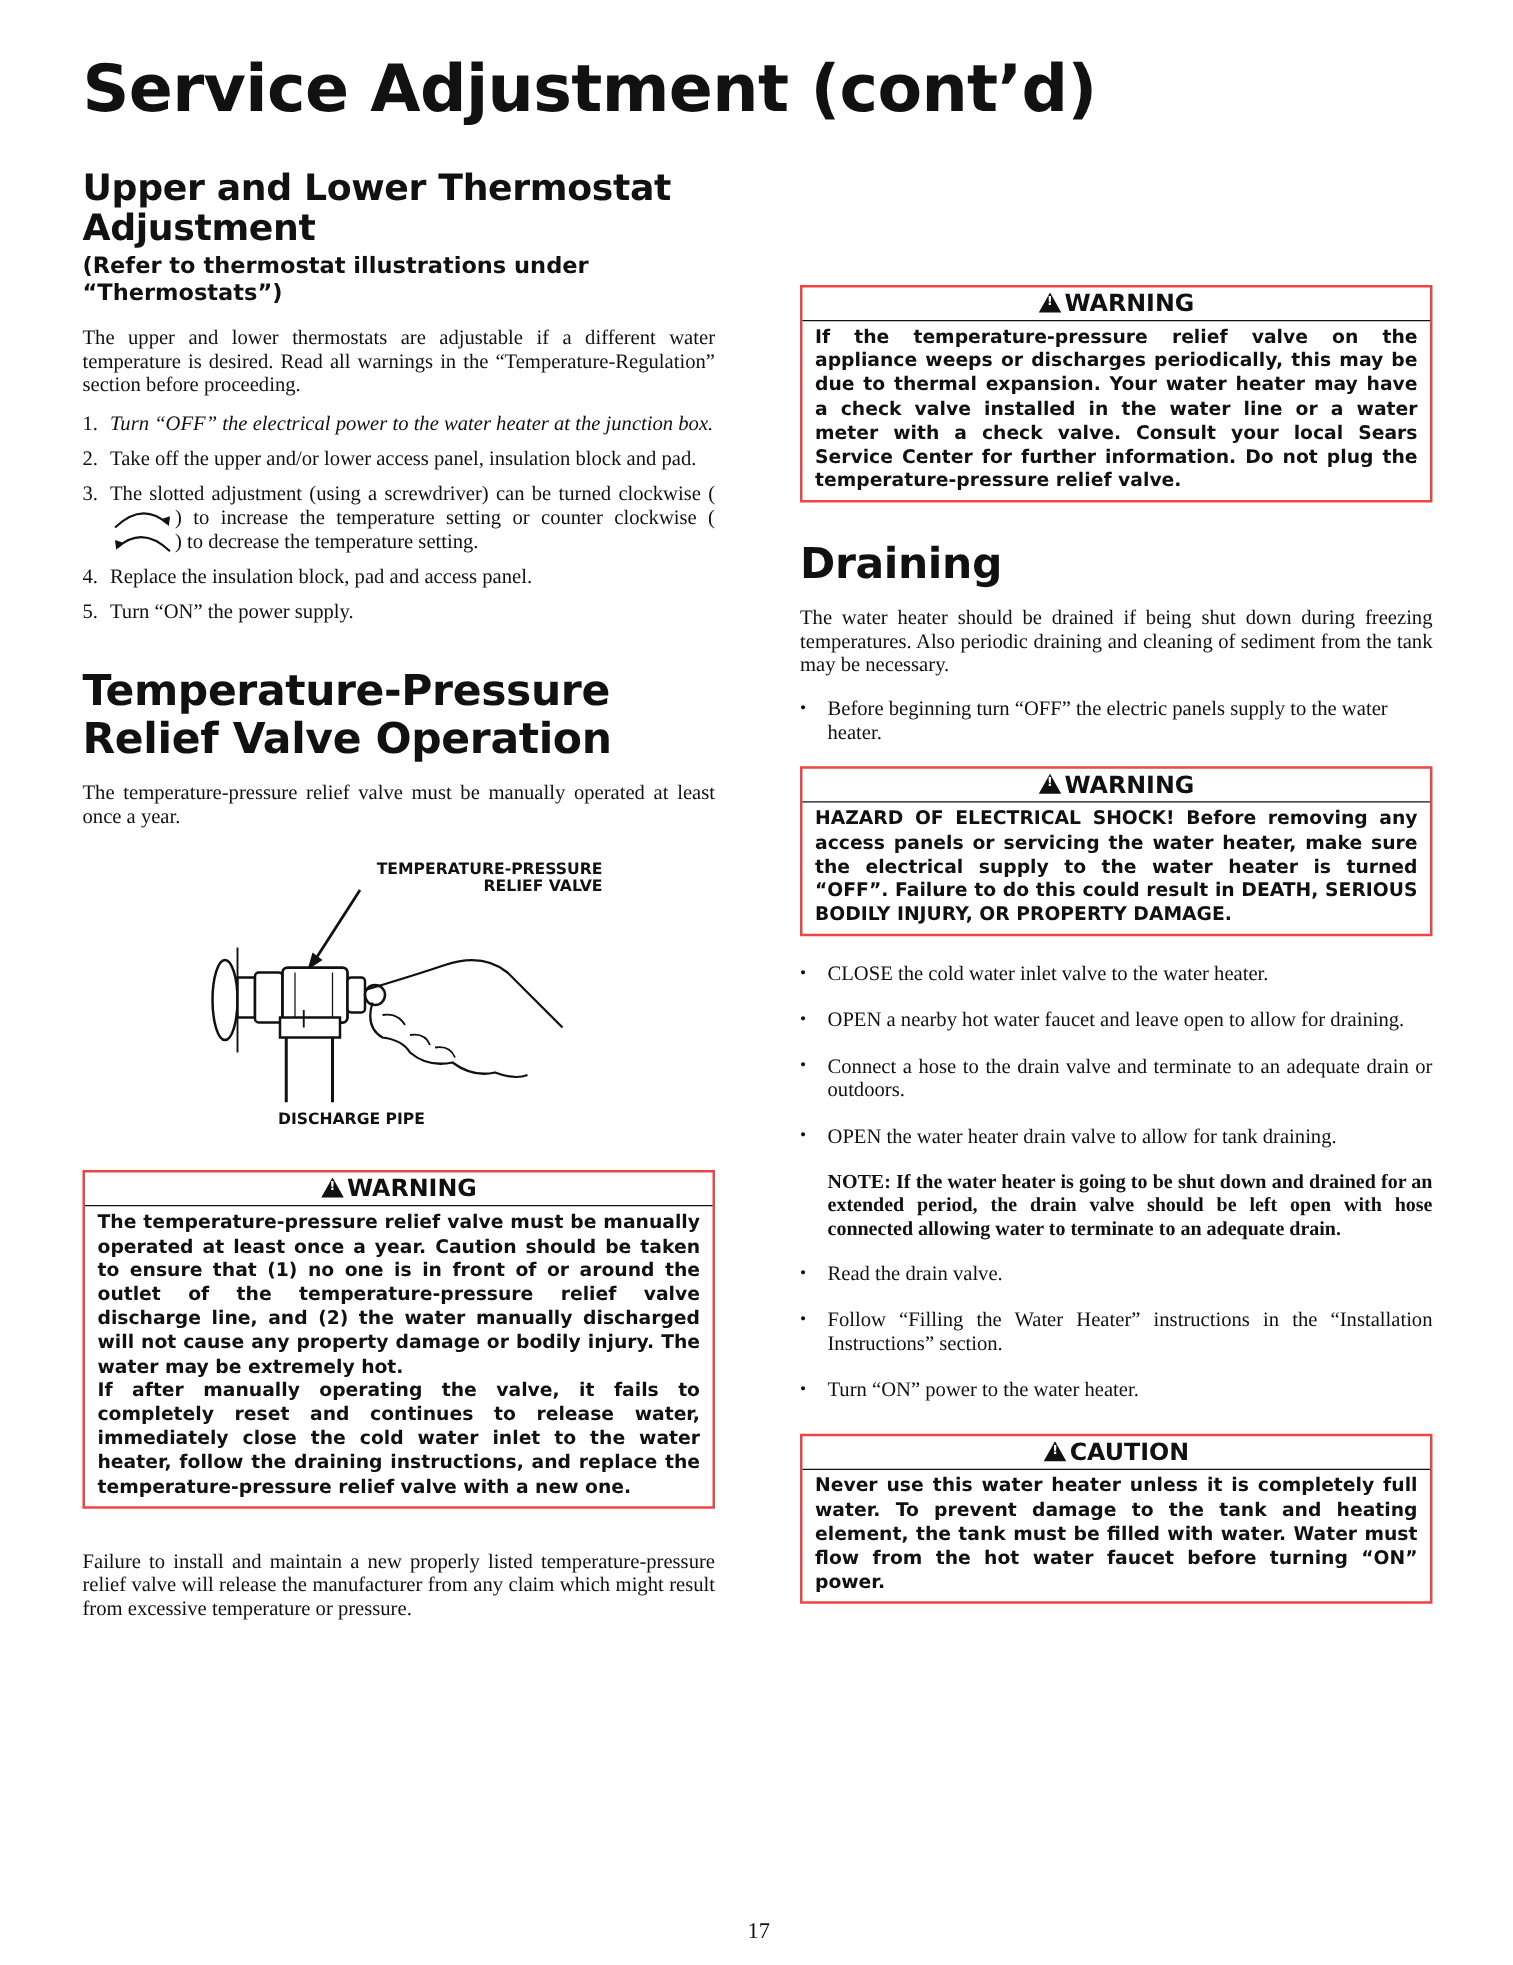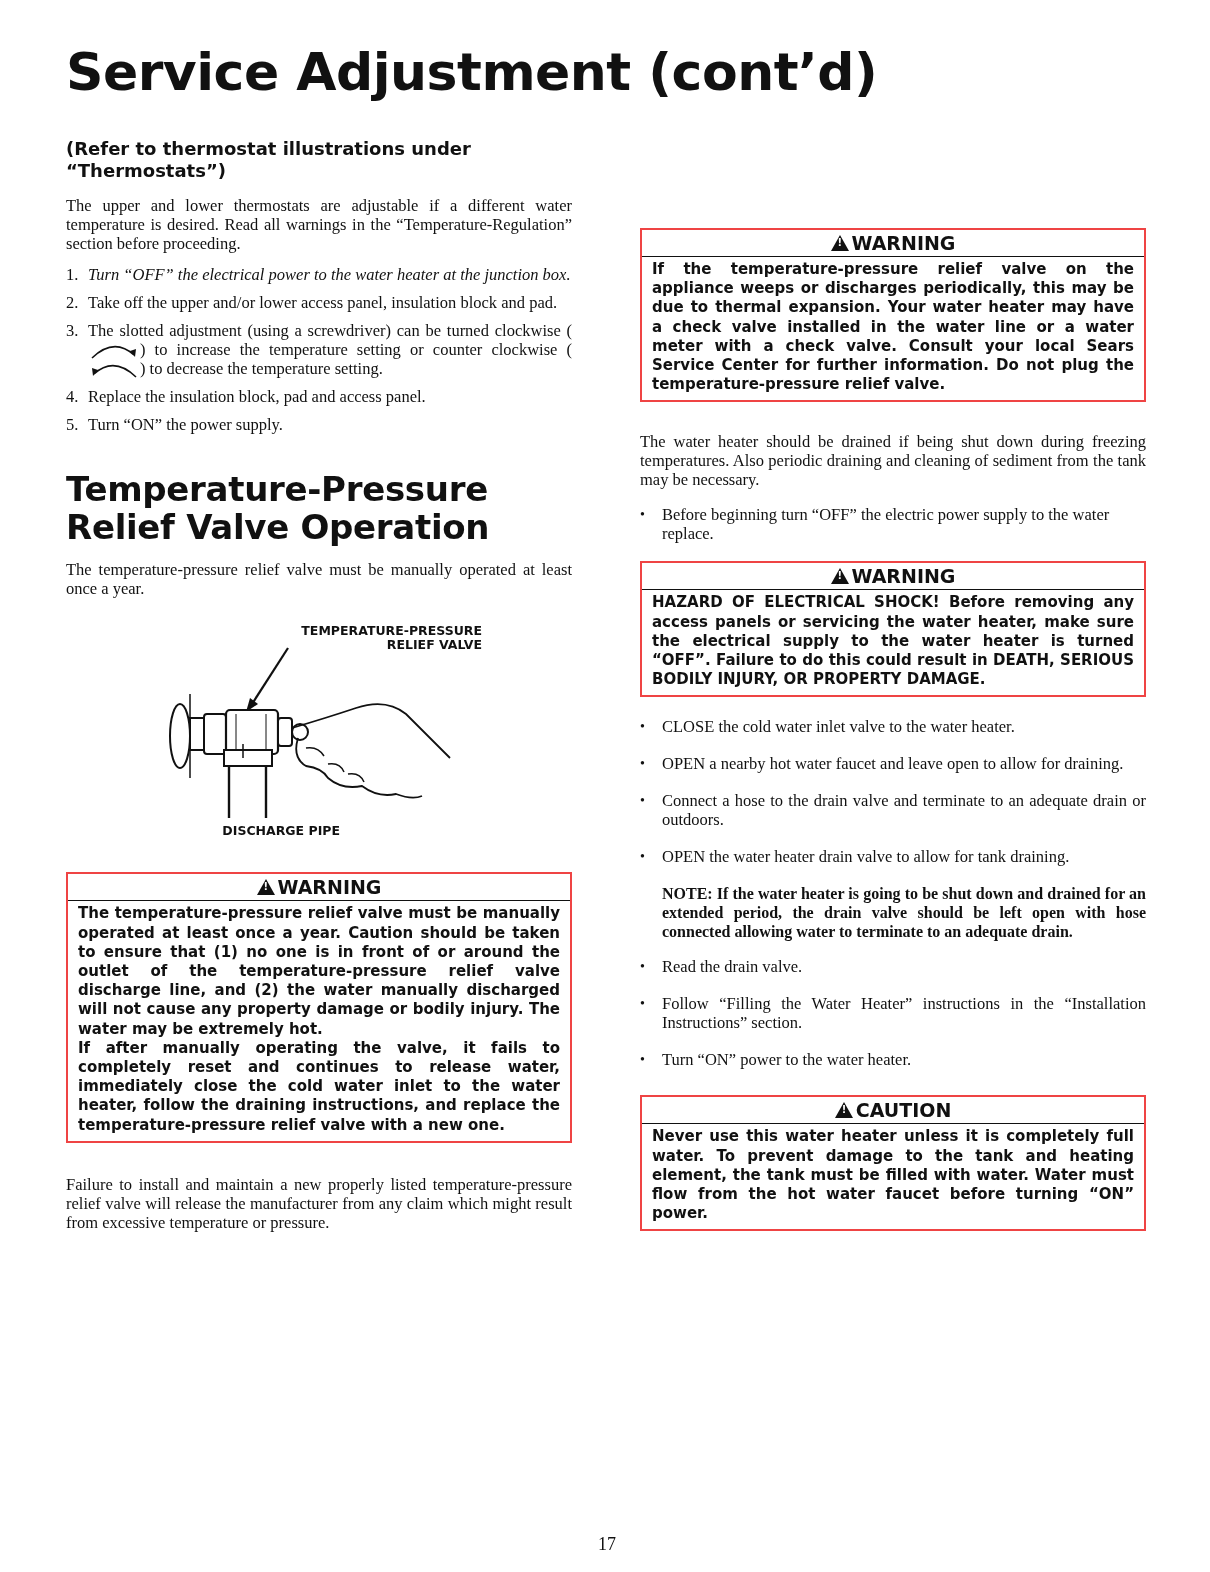--- a/index.html
+++ b/index.html
@@ -42,20 +42,21 @@
   #page-number { position:absolute; left:598px; top:1534px; font-family:"Liberation Serif", serif; font-size:18px; }
   .rot-icon { display:inline-block; vertical-align:middle; }
 </style>
 </head>
 <body>
 
 <h1 id="page-title">Service Adjustment (cont’d)</h1>
 
 <div class="col" id="col-left">
   <section>
+    <h2 class="sec">Upper and Lower Thermostat Adjustment</h2>
     <h3 class="sub">(Refer to thermostat illustrations under “Thermostats”)</h3>
     <p class="body">The upper and lower thermostats are adjustable if a different water temperature is desired. Read all warnings in the “Temperature-Regulation” section before proceeding.</p>
     <ol class="steps">
       <li>
           <span class="num">1.</span>
           <span class="txt body serif" style="font-size:16.5px;line-height:19px;text-align:justify;font-style:italic;">Turn “OFF” the electrical power to the water heater at the junction box.</span>
         </li>
       <li>
           <span class="num">2.</span>
           <span class="txt body serif" style="font-size:16.5px;line-height:19px;text-align:justify;">Take off the upper and/or lower access panel, insulation block and pad.</span>
@@ -135,25 +136,26 @@
   </section>
 </div>
 
 <div class="col" id="col-right">
   <div class="warnbox">
     <div class="wh"><span class="tri"></span><span>WARNING</span></div>
     <div class="wb">If the temperature-pressure relief valve on the appliance weeps or discharges periodically, this may be due to thermal expansion. Your water heater may have a check valve installed in the water line or a water meter with a check valve. Consult your local Sears Service Center for further information. Do not plug the temperature-pressure relief valve.</div>
   </div>
 
   <section style="margin-top:30px;">
+    <h2 class="sec big">Draining</h2>
     <p class="body" style="margin-top:14px;">The water heater should be drained if being shut down during freezing temperatures. Also periodic draining and cleaning of sediment from the tank may be necessary.</p>
     <ul class="bullets" style="margin-top:16px;">
       <li>
           <span class="dot">•</span>
-          <span class="txt serif" style="font-size:16.5px;line-height:19px;">Before beginning turn “OFF” the electric power supply to the water replace.</span>
+          <span class="txt serif" style="font-size:16.5px;line-height:19px;">Before beginning turn “OFF” the electric panels supply to the water heater.</span>
         </li>
     </ul>
 
     <div class="warnbox" style="margin-top:10px;">
       <div class="wh"><span class="tri"></span><span>WARNING</span></div>
       <div class="wb">HAZARD OF ELECTRICAL SHOCK! Before removing any access panels or servicing the water heater, make sure the electrical supply to the water heater is turned “OFF”. Failure to do this could result in DEATH, SERIOUS BODILY INJURY, OR PROPERTY DAMAGE.</div>
     </div>
 
     <ul class="bullets" style="margin-top:20px;">
       <li>

